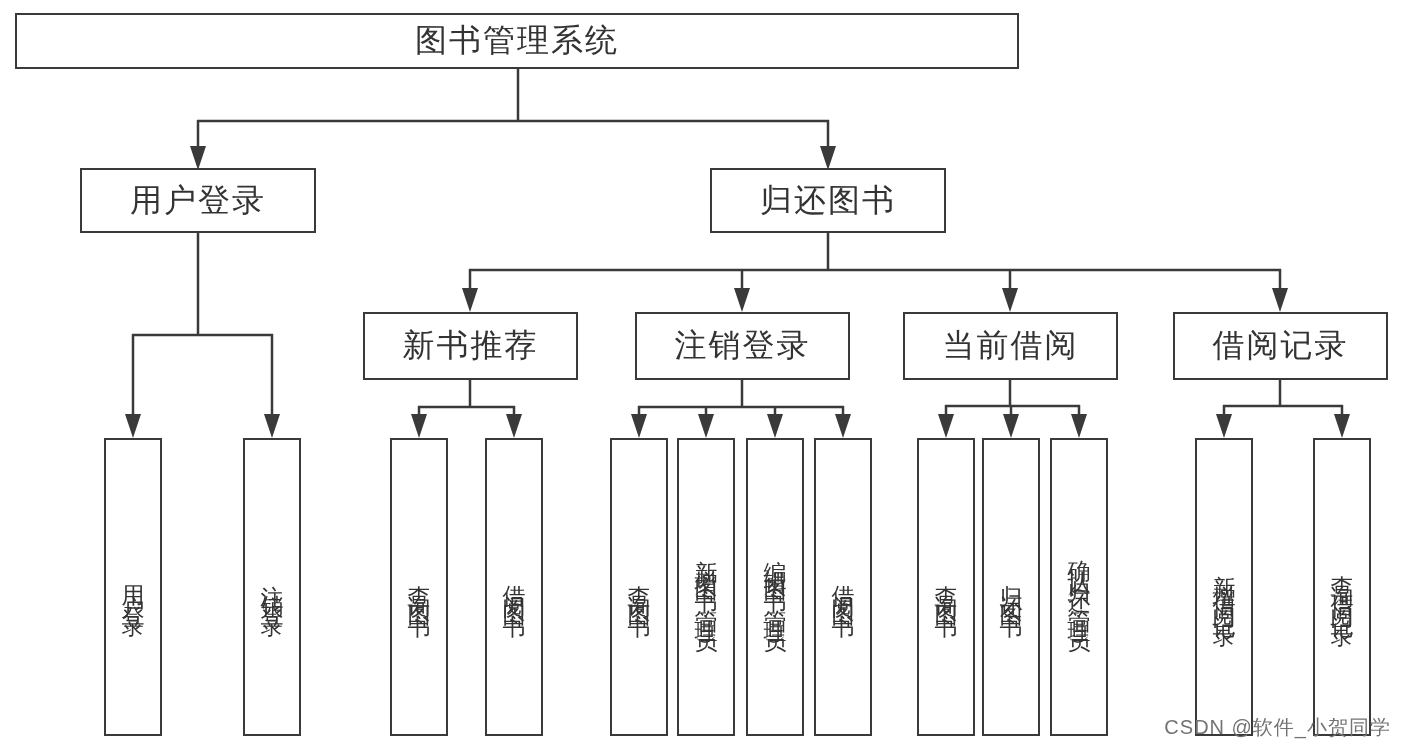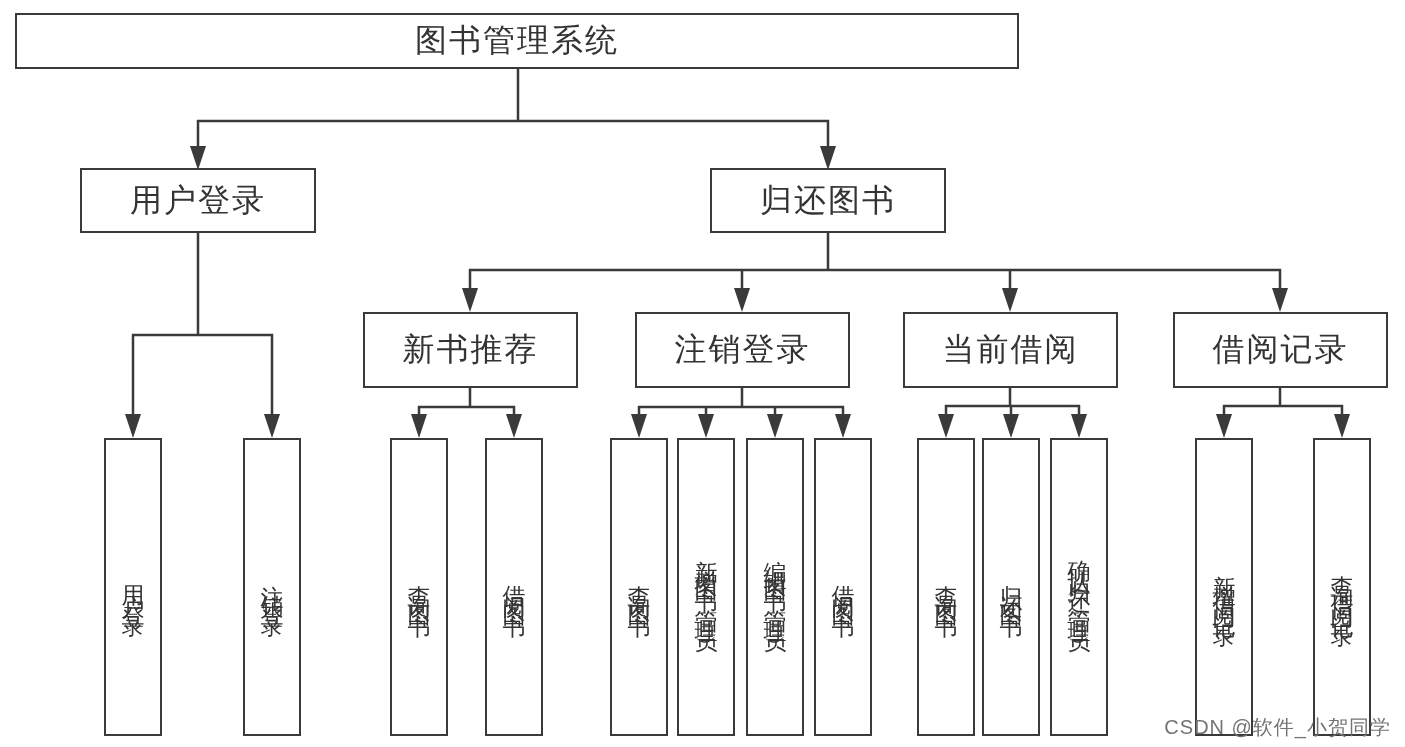--- a/index.html
+++ b/index.html
@@ -20,21 +20,21 @@
     border:2.5px solid #3a3a3a;
     background:#ffffff;
     display:flex;
     align-items:center;
     justify-content:center;
     color:#333333;
   }
   .h-label { font-size:32px; letter-spacing:2px; white-space:nowrap;text-align:center; }
   .root   { left:15px;  top:13px;  width:1004px; height:56px; }
   .lvl2   { top:168px; height:65px; width:236px; }
-  .lvl3   { top:312px; height:76px; width:215px;font-family:Liberation Serif, serif; }
+  .lvl3   { top:312px; height:68px; width:215px;font-family:Liberation Serif, serif; }
   .leaf   { top:438px; height:298px; width:58px; }
   .leaf .v-label {
     writing-mode:vertical-rl;
     font-size:23px;
     letter-spacing:10px;
     line-height:1;
     max-height:292px;
   }
   .watermark {
     position:absolute;

